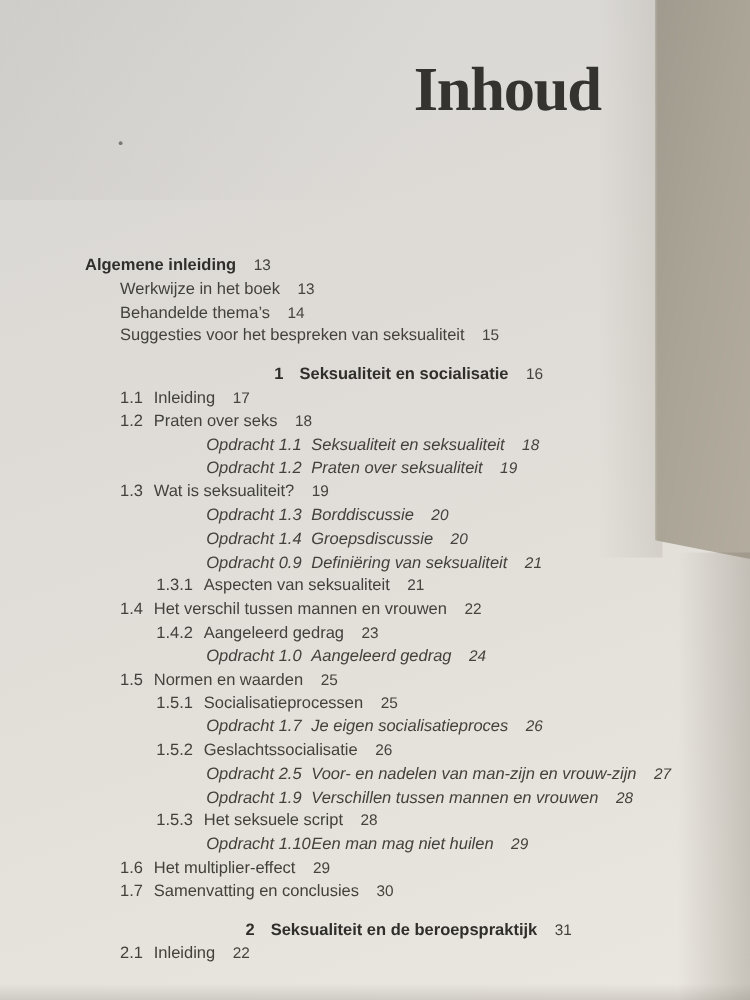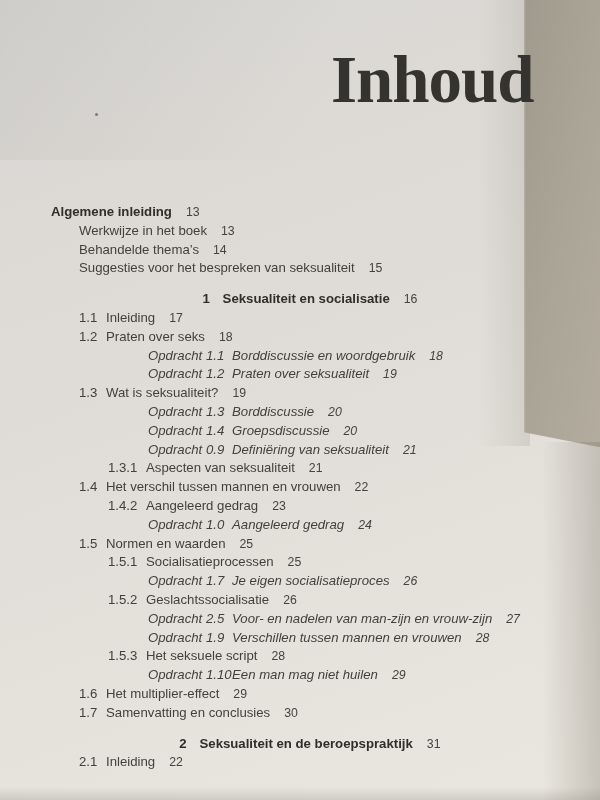--- a/index.html
+++ b/index.html
@@ -42,25 +42,25 @@
     background: linear-gradient(115deg, rgba(120,116,110,0.10), rgba(120,116,110,0) 55%);
   }
   .speck {
     position: absolute; left: 95px; top: 113px;
     width: 3px; height: 3px; border-radius: 50%;
     background: rgba(72,70,64,0.65);
   }
   .title {
     position: absolute; left: 331px; top: 46px; margin: 0;
     font-family: "Liberation Serif", serif;
-    font-weight: 700; font-size: 67px; line-height: 1;
+    font-weight: 700; font-size: 50px; line-height: 1;
     letter-spacing: -1px; color: #35332f;
   }
   .toc {
-    position: absolute; left: 51px; top: 203px; width: 505px;
+    position: absolute; left: 68px; top: 203px; width: 505px;
     font-size: 13.2px; color: #43413c;
   }
   .row { line-height: 17.8px; white-space: nowrap; }
   .row.ch { margin-top: 12px; text-align: center; }
   .h .lbl, .ch .lbl, .ch .num { font-weight: 700; color: #302e2a; }
   .si  { padding-left: 28px; }
   .sec { padding-left: 28px; }
   .num { display: inline-block; }
   .ch .num   { width: 33px; }
   .sec .num  { width: 27px; }
@@ -85,21 +85,21 @@
 
   <div class="toc">
     <div class="row h"><span class="lbl">Algemene inleiding</span><span class="pg">13</span></div>
     <div class="row si"><span class="lbl">Werkwijze in het boek</span><span class="pg">13</span></div>
     <div class="row si"><span class="lbl">Behandelde thema’s</span><span class="pg">14</span></div>
     <div class="row si"><span class="lbl">Suggesties voor het bespreken van seksualiteit</span><span class="pg">15</span></div>
 
     <div class="row ch"><span class="num">1</span><span class="lbl">Seksualiteit en socialisatie</span><span class="pg">16</span></div>
     <div class="row sec"><span class="num">1.1</span><span class="lbl">Inleiding</span><span class="pg">17</span></div>
     <div class="row sec"><span class="num">1.2</span><span class="lbl">Praten over seks</span><span class="pg">18</span></div>
-    <div class="row op"><span class="num">Opdracht 1.1</span><span class="lbl">Borddiscussie en woordgebruik</span><span class="pg">18</span></div>
+    <div class="row op"><span class="num">Opdracht 1.1</span><span class="lbl">Seksualiteit en seksualiteit</span><span class="pg">18</span></div>
     <div class="row op"><span class="num">Opdracht 1.2</span><span class="lbl">Praten over seksualiteit</span><span class="pg">19</span></div>
     <div class="row sec"><span class="num">1.3</span><span class="lbl">Wat is seksualiteit?</span><span class="pg">19</span></div>
     <div class="row op"><span class="num">Opdracht 1.3</span><span class="lbl">Borddiscussie</span><span class="pg">20</span></div>
     <div class="row op"><span class="num">Opdracht 1.4</span><span class="lbl">Groepsdiscussie</span><span class="pg">20</span></div>
     <div class="row op"><span class="num">Opdracht 0.9</span><span class="lbl">Definiëring van seksualiteit</span><span class="pg">21</span></div>
     <div class="row ssec"><span class="num">1.3.1</span><span class="lbl">Aspecten van seksualiteit</span><span class="pg">21</span></div>
     <div class="row sec"><span class="num">1.4</span><span class="lbl">Het verschil tussen mannen en vrouwen</span><span class="pg">22</span></div>
     <div class="row ssec"><span class="num">1.4.2</span><span class="lbl">Aangeleerd gedrag</span><span class="pg">23</span></div>
     <div class="row op"><span class="num">Opdracht 1.0</span><span class="lbl">Aangeleerd gedrag</span><span class="pg">24</span></div>
     <div class="row sec"><span class="num">1.5</span><span class="lbl">Normen en waarden</span><span class="pg">25</span></div>

